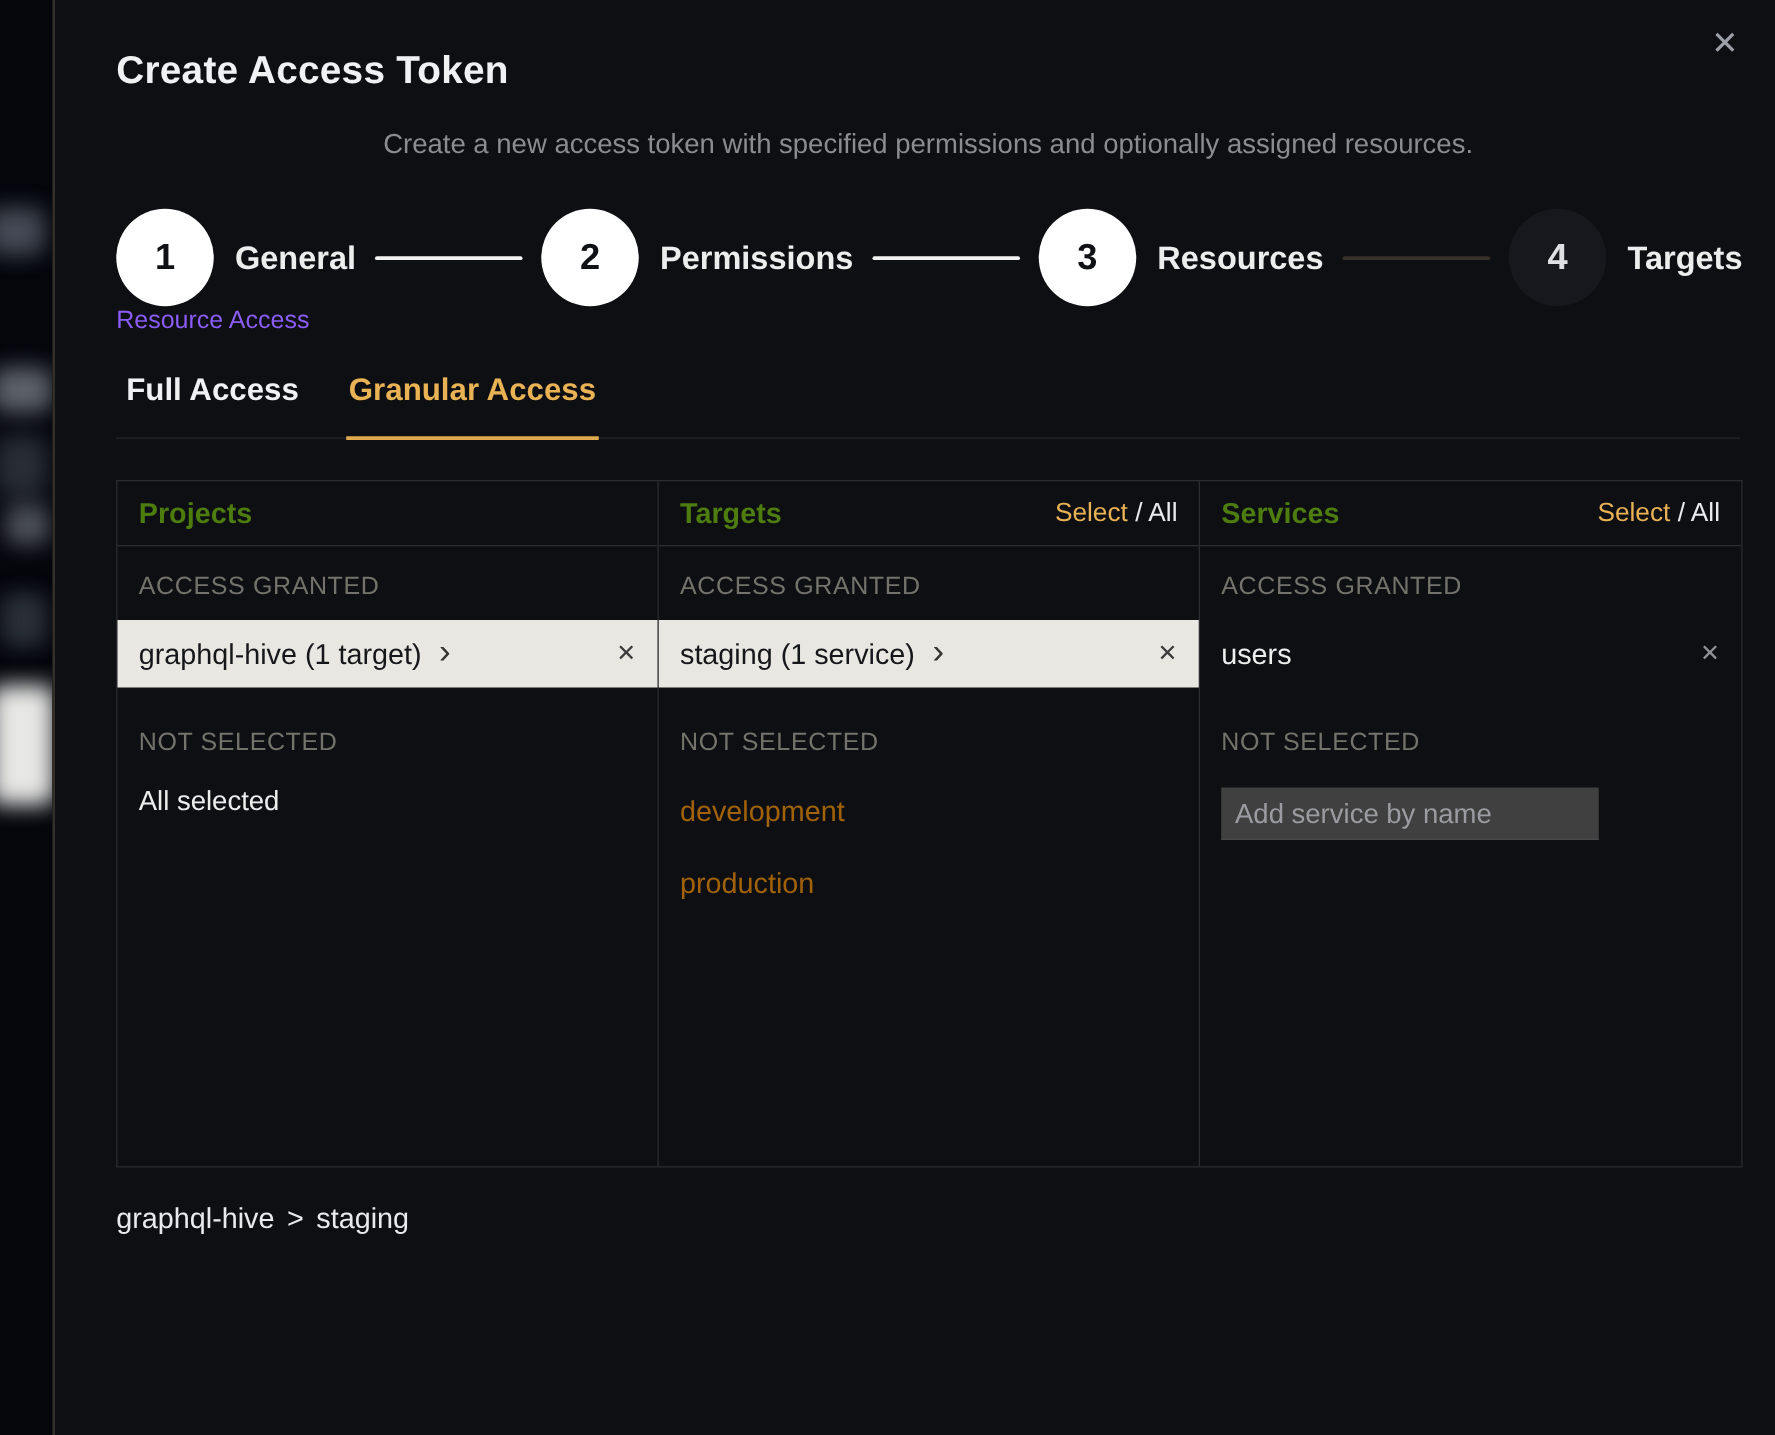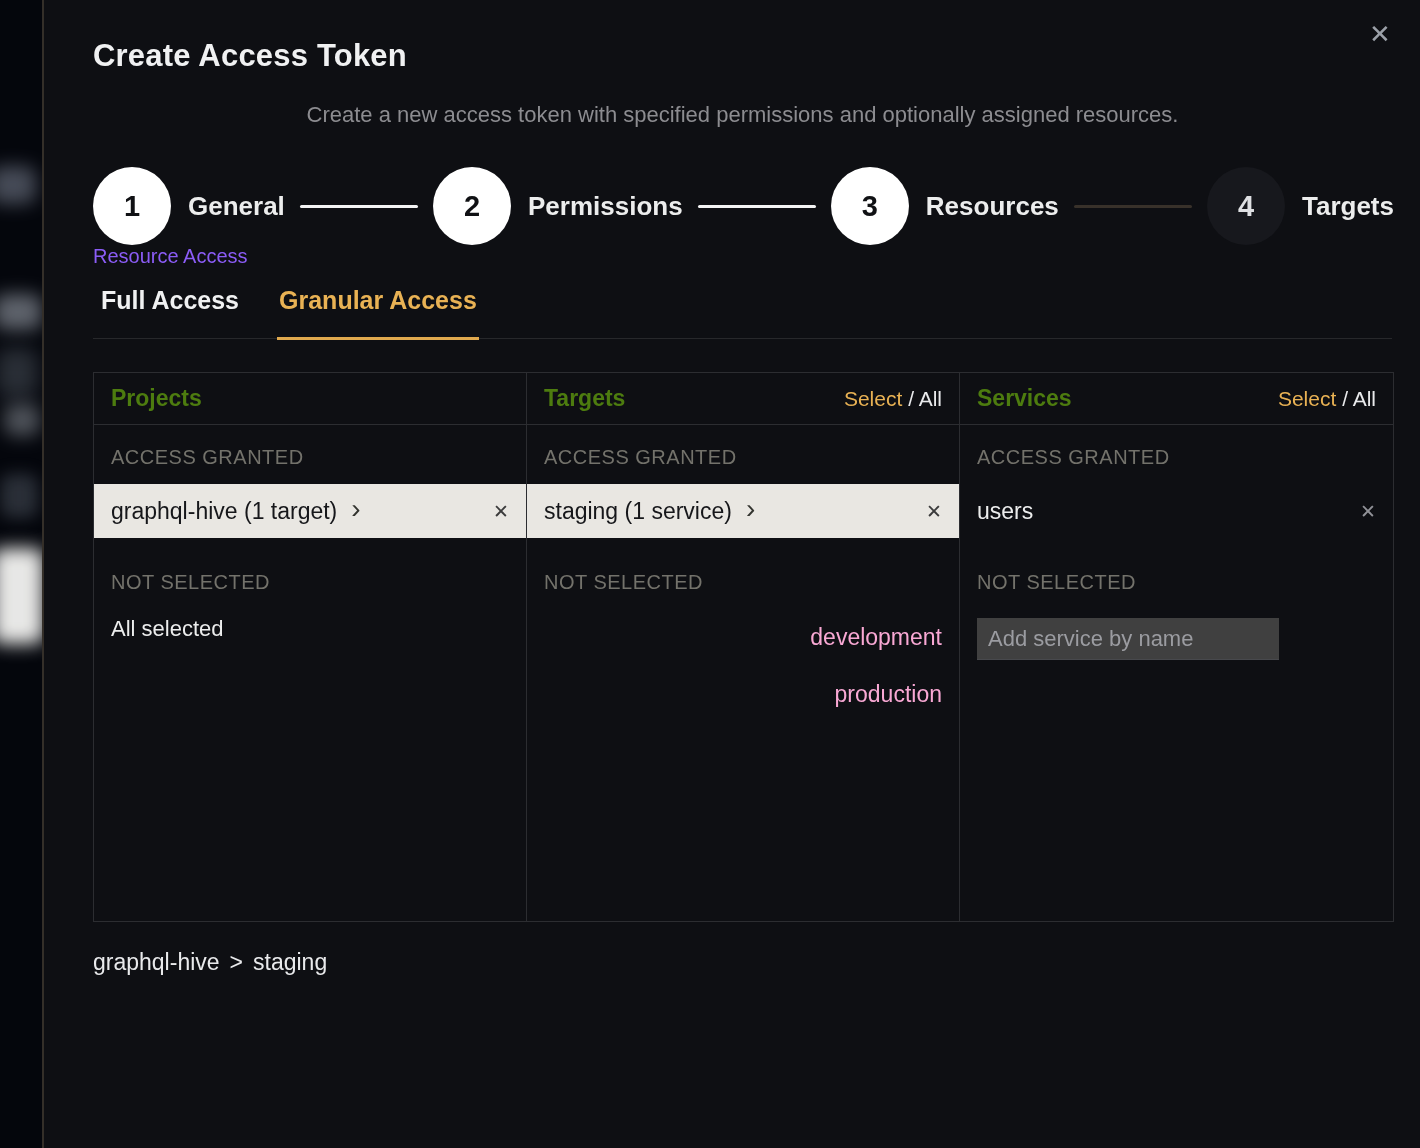--- a/index.html
+++ b/index.html
@@ -44,21 +44,21 @@
     font-size: 29px; font-weight: 700; display: flex; align-items: center; justify-content: center;
     flex: 0 0 auto;
   }
   .step.inactive .step-circle { background: #17181d; color: #dfe0e3; }
   .step-label { margin-left: 17px; font-size: 26px; font-weight: 600; color: #eceded; white-space: nowrap; }
   .connector { flex: 1 1 auto; height: 3px; background: #f3f3f4; border-radius: 2px; margin: 0 15px; }
   .connector.dim { background: #38312a; height: 3px; }
 
   
   .section-heading { font-size: 20px; font-weight: 500; color: #8b5cf6; }
-  .tabs { display: flex; gap: 36px; margin-top: 18px; border-bottom: 1px solid #27282b; padding-left: 6px; }
+  .tabs { display: flex; gap: 36px; margin-top: 30px; border-bottom: 1px solid #27282b; padding-left: 6px; }
   .tab {
     font-size: 25px; font-weight: 600; color: #f0f1f2; padding: 0 2px 22px 2px;
     border-bottom: 3px solid transparent; margin-bottom: -2px; cursor: pointer; background: none; border-top: none; border-left: none; border-right: none;
     font-family: inherit;
   }
   .tab.active { color: #e9b254; border-bottom-color: #e0a94e; }
   .table-desc { margin: 33px 0 0 0; font-size: 24px; color: #e6e7e9; font-weight: 400; }
 
   
   .res-table {
@@ -83,21 +83,21 @@
   }
   .row-left { display: flex; align-items: center; gap: 14px; min-width: 0; }
   .chev { font-size: 28px; color: #33342f; line-height: 1; transform: translateY(-2px); }
   .x-dark { font-size: 19px; color: #3b3b3b; background: none; border: none; padding: 0; cursor: pointer; font-family: inherit; }
   .row-plain {
     height: 54px; display: flex; align-items: center; justify-content: space-between;
     padding: 0 17px; font-size: 23px; color: #eceded;
   }
   .x-gray { font-size: 19px; color: #919298; background: none; border: none; padding: 0; cursor: pointer; font-family: inherit; }
   .ns-note { padding: 7px 17px; font-size: 22px; color: #eceded; }
-  .ns-item { padding: 15px 17px; font-size: 23px; color: #f9a8d4; cursor: pointer; text-align: right; }
+  .ns-item { padding: 15px 17px; font-size: 23px; color: #a16207; cursor: pointer; }
   .svc-input {
     margin: 9px 17px; width: 302px; height: 42px;
     background: #404040; border: none; border-bottom: 1px solid #48494d;
     color: #e8e8ea; font-size: 22px; padding: 4px 11px; font-family: inherit;
   }
   .svc-input::placeholder { color: #9b9ca1; opacity: 1; }
 
   
   .breadcrumb { margin-top: 27px; font-size: 23px; color: #e9eaec; display: flex; gap: 10px; align-items: center; }
 </style>

